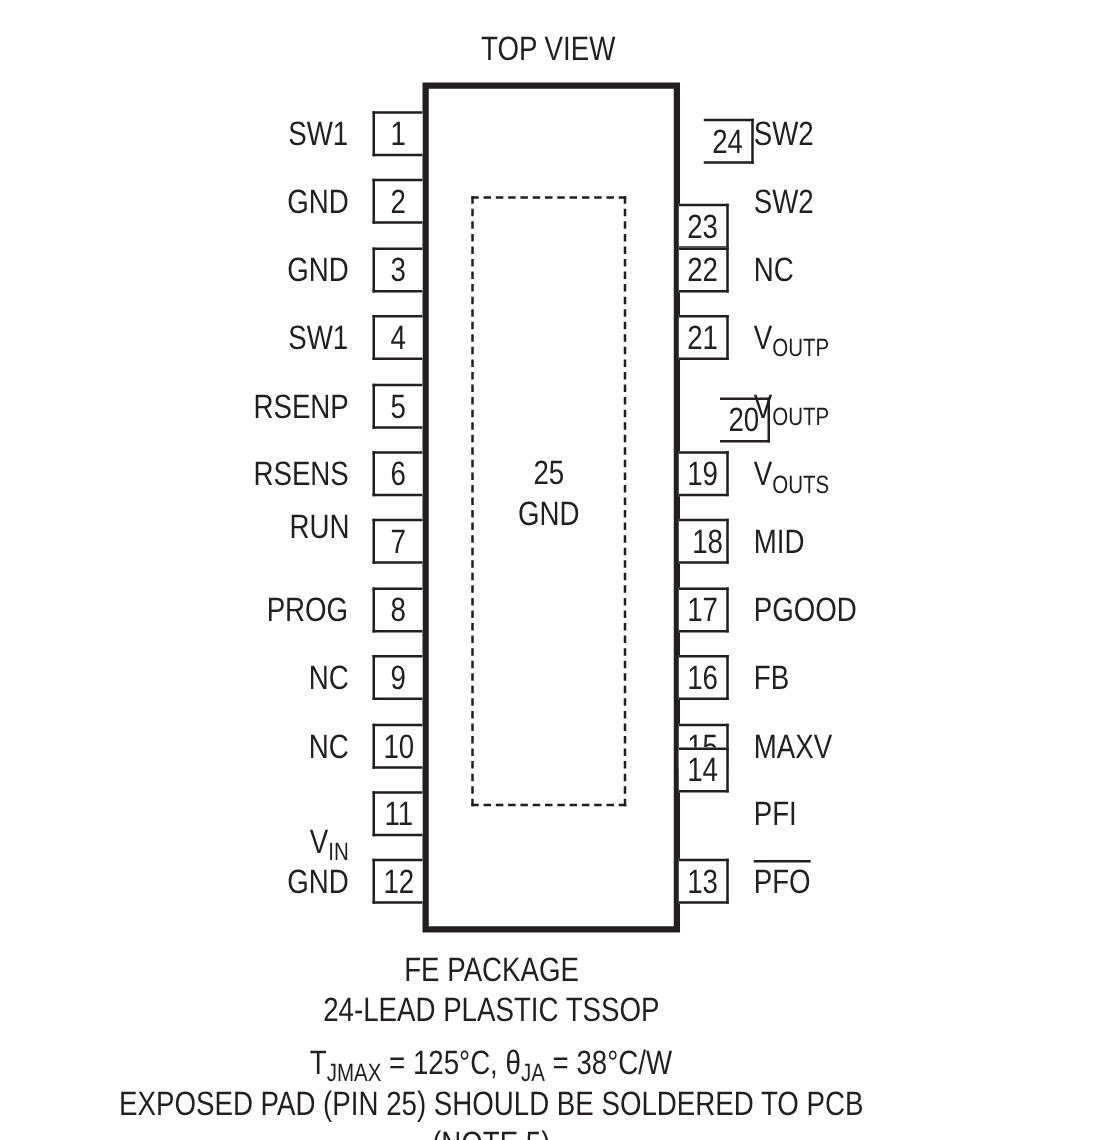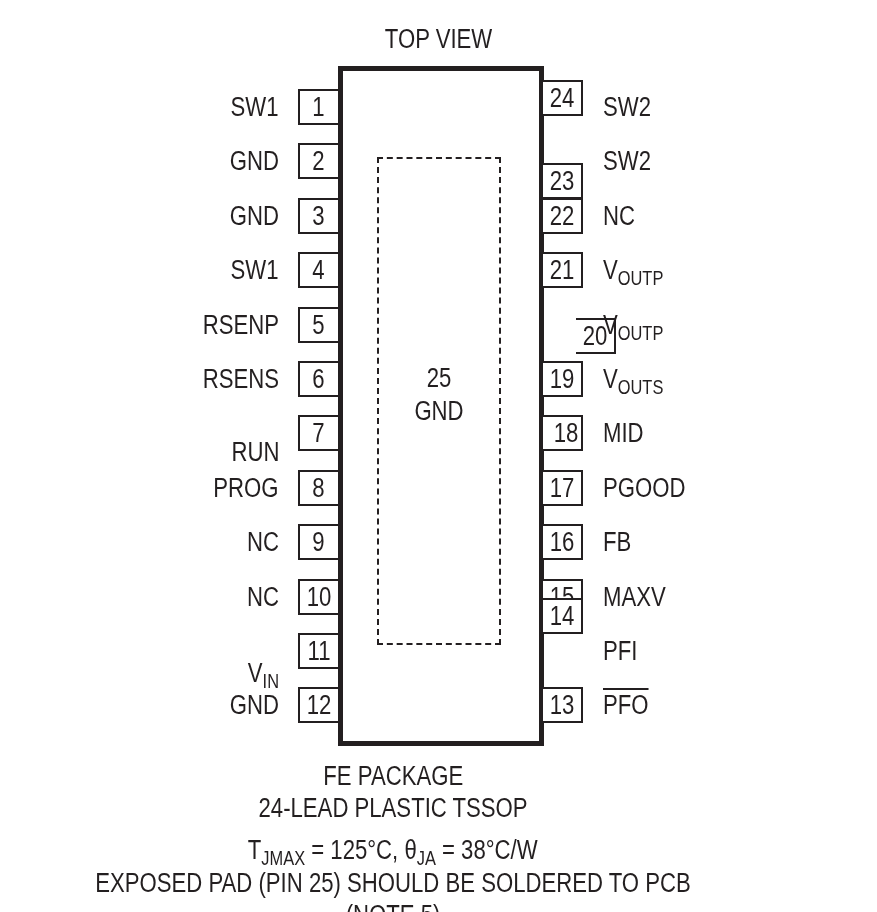--- a/index.html
+++ b/index.html
@@ -41,32 +41,32 @@
     <div class="pname left" style="top: 143px;"><span class="cond" style="transform-origin: right center;"><span>GND</span></span></div>
     <div class="pinbox left" style="top: 198px;"><span class="cond">3</span></div>
     <div class="pname left" style="top: 198px;"><span class="cond" style="transform-origin: right center;"><span>GND</span></span></div>
     <div class="pinbox left" style="top: 252px;"><span class="cond">4</span></div>
     <div class="pname left" style="top: 252px;"><span class="cond" style="transform-origin: right center;"><span>SW1</span></span></div>
     <div class="pinbox left" style="top: 307px;"><span class="cond">5</span></div>
     <div class="pname left" style="top: 307px;"><span class="cond" style="transform-origin: right center;"><span>RSENP</span></span></div>
     <div class="pinbox left" style="top: 361px;"><span class="cond">6</span></div>
     <div class="pname left" style="top: 361px;"><span class="cond" style="transform-origin: right center;"><span>RSENS</span></span></div>
     <div class="pinbox left" style="top: 415px;"><span class="cond">7</span></div>
-    <div class="pname left" style="top: 434px;"><span class="cond" style="transform-origin: right center;"><span>RUN</span></span></div>
+    <div class="pname left" style="top: 403px;"><span class="cond" style="transform-origin: right center;"><span>RUN</span></span></div>
     <div class="pinbox left" style="top: 470px;"><span class="cond">8</span></div>
     <div class="pname left" style="top: 470px;"><span class="cond" style="transform-origin: right center;"><span>PROG</span></span></div>
     <div class="pinbox left" style="top: 524px;"><span class="cond">9</span></div>
     <div class="pname left" style="top: 524px;"><span class="cond" style="transform-origin: right center;"><span>NC</span></span></div>
     <div class="pinbox left" style="top: 579px;"><span class="cond">10</span></div>
     <div class="pname left" style="top: 579px;"><span class="cond" style="transform-origin: right center;"><span>NC</span></span></div>
     <div class="pinbox left" style="top: 633px;"><span class="cond">11</span></div>
     <div class="pname left" style="top: 633px; margin-top: 22px;"><span class="cond" style="transform-origin: right center;"><span>V</span><sub>IN</sub></span></div>
     <div class="pinbox left" style="top: 687px;"><span class="cond">12</span></div>
     <div class="pname left" style="top: 687px;"><span class="cond" style="transform-origin: right center;"><span>GND</span></span></div>
-    <div class="pinbox right" style="top: 80px;"><span class="cond">24</span></div>
+    <div class="pinbox right" style="top: 95px; margin-left: 20px;"><span class="cond">24</span></div>
     <div class="pname right" style="top: 89px;"><span class="cond" style="transform-origin: left center;"><span>SW2</span></span></div>
     <div class="pinbox right" style="top: 143px; margin-top: 20px;"><span class="cond">23</span></div>
     <div class="pname right" style="top: 143px;"><span class="cond" style="transform-origin: left center;"><span>SW2</span></span></div>
     <div class="pinbox right" style="top: 198px;"><span class="cond">22</span></div>
     <div class="pname right" style="top: 198px;"><span class="cond" style="transform-origin: left center;"><span>NC</span></span></div>
     <div class="pinbox right" style="top: 252px;"><span class="cond">21</span></div>
     <div class="pname right" style="top: 252px;"><span class="cond" style="transform-origin: left center;"><span>V</span><sub>OUTP</sub></span></div>
     <div class="pinbox right" style="top: 318px; margin-left: 33px;"><span class="cond">20</span></div>
     <div class="pname right" style="top: 307px;"><span class="cond" style="transform-origin: left center;"><span>V</span><sub>OUTP</sub></span></div>
     <div class="pinbox right" style="top: 361px;"><span class="cond">19</span></div>

